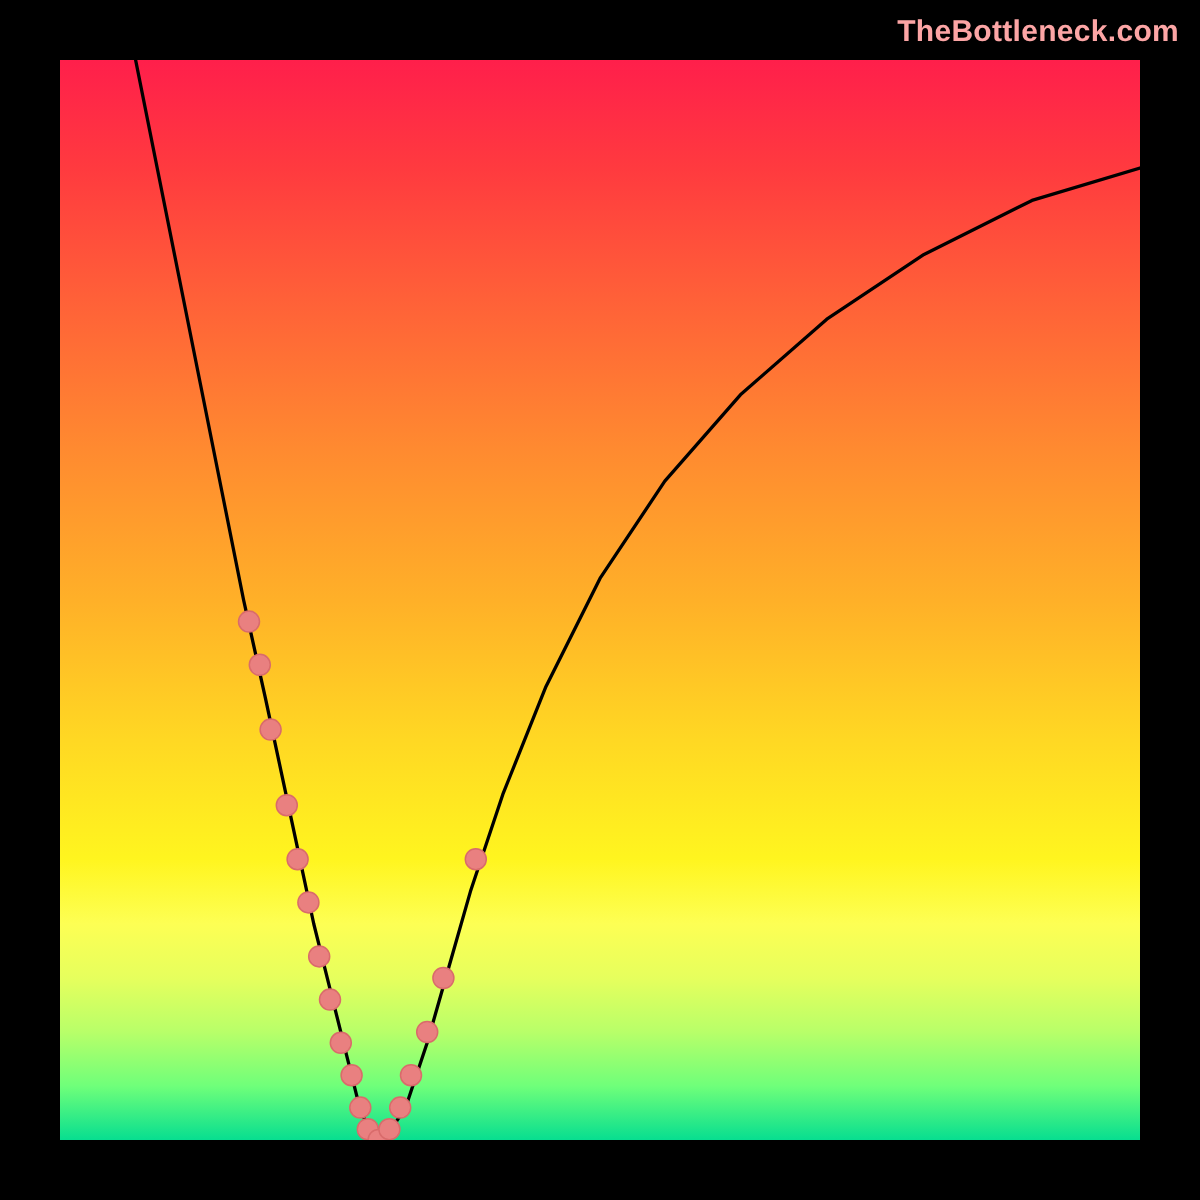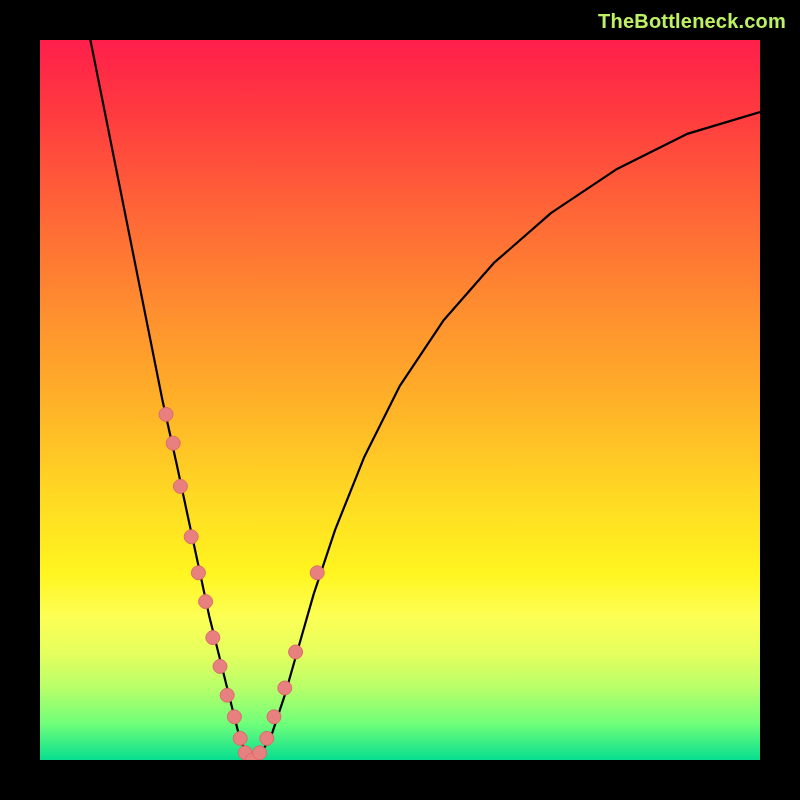--- a/index.html
+++ b/index.html
@@ -35,21 +35,21 @@
       #e6ff5d 85%,
       #b8ff69 90%,
       #6fff7a 95%,
       #07de90 100%
     );
   }
   .watermark {
     position: absolute;
     top: 10px;
     right: 14px;
-    color: #bef264;
+    color: #fca5a5;
     font-size: 20px;
     font-weight: 600;
     letter-spacing: 0.2px;
     user-select: none;
   }
   svg.curve {
     position: absolute;
     left: 0;
     top: 0;
     width: 720px;

